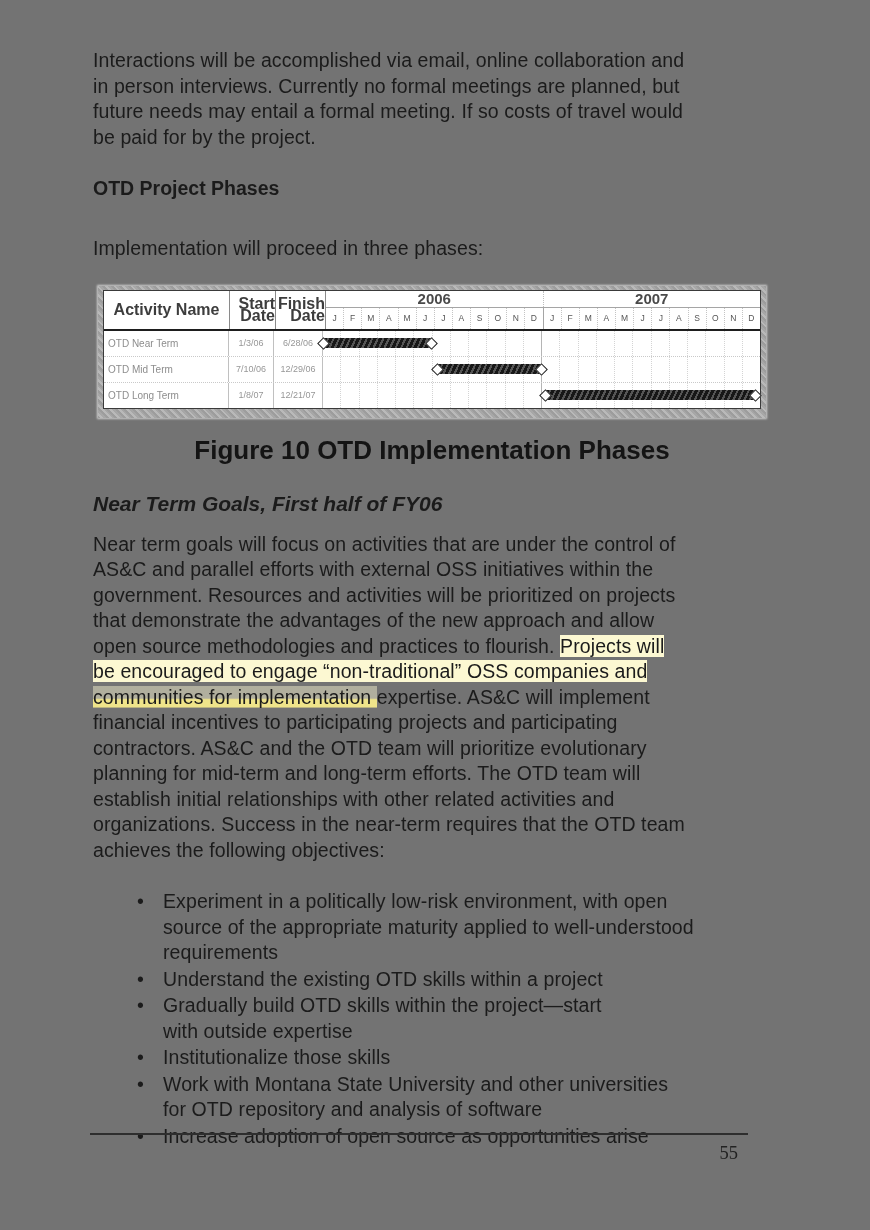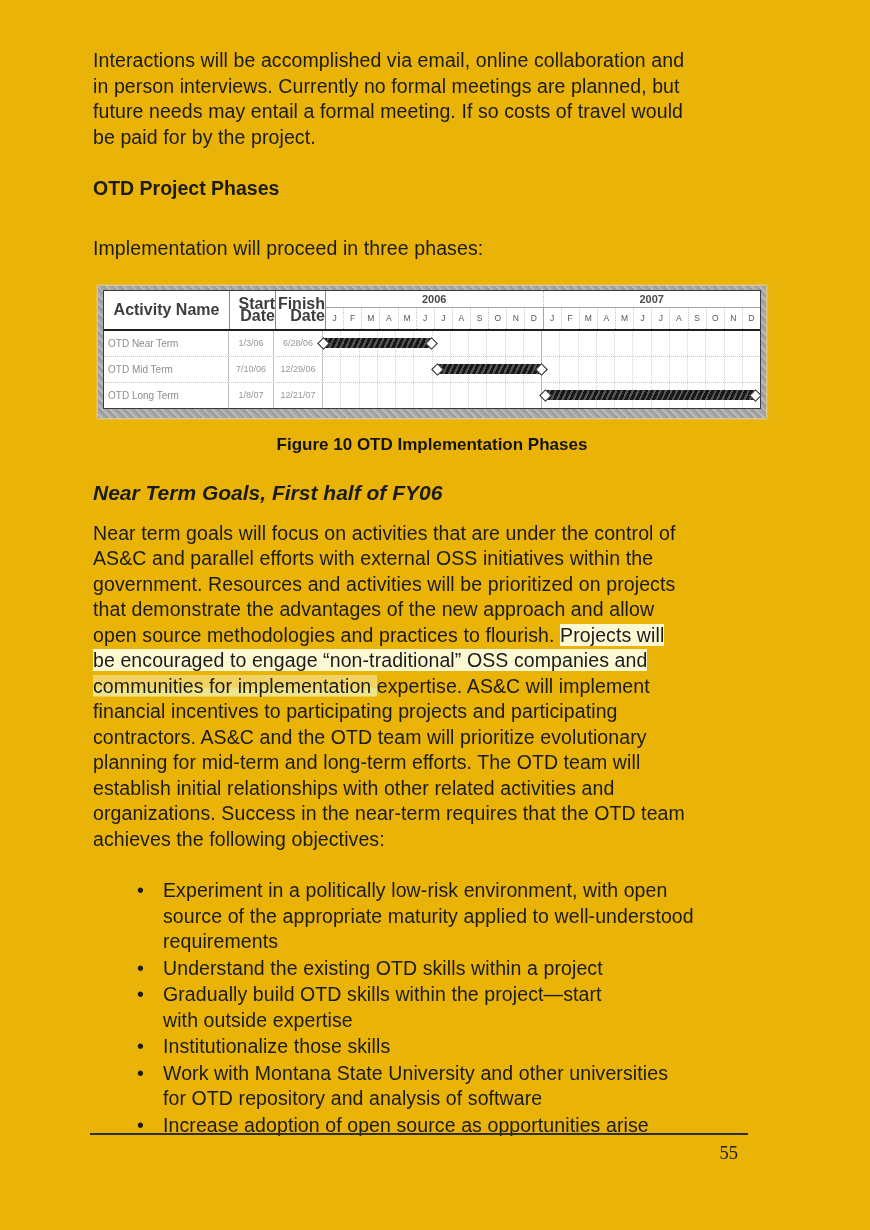--- a/index.html
+++ b/index.html
@@ -1,17 +1,17 @@
 <!DOCTYPE html>
 <html style="--highlight: #fcf8d2; --highlight_streak: #efe48a; --bar_dark: #171717; --scan_border: #a8a8a8;"><head>
 <meta charset="utf-8">
 <style>
   html,body{margin:0;padding:0;background:#ffffff;}
   .page{
-    position:relative;width:870px;height:1230px;background:#eab308;
+    position:relative;width:870px;height:1230px;background:#737373;
     font-family:"Liberation Sans", sans-serif;color:#1b1b1b;overflow:hidden;
   }
   .content{position:absolute;left:93px;top:48px;width:662px;}
   .body-text{
     font-size:19.5px;line-height:25.5px;margin:0;white-space:pre-wrap;
     letter-spacing:0.1px;
   }
   .h-bold{font-size:19.5px;font-weight:bold;margin:26px 0 16px 0;line-height:25px;}
   .lead{margin-top:35px;}
   figure{margin:24px 0 0 5px;padding:0;width:668px;}
@@ -25,21 +25,21 @@
     border-right:1px solid #8a8a8a;display:flex;align-items:center;justify-content:center;
     font-weight:bold;font-size:16px;color:#3d3d3d;text-align:right;line-height:12px;
   }
   .g-activity{width:125px;}
   .g-start{width:45px;}
   .g-finish{width:49px;}
   .g-timeline{flex:1;display:flex;flex-direction:column;}
   .g-years{display:flex;height:16px;border-bottom:1px solid #a5a5a5;}
   .g-year{
     flex:1;display:flex;align-items:center;justify-content:center;
-    font-size:11px;font-weight:bold;color:#4a4a4a;
+    font-size:15px;font-weight:bold;color:#4a4a4a;
   }
   .g-year + .g-year{border-left:1px dotted #bdbdbd;}
   .g-months{display:flex;flex:1;}
   .g-mcell{
     flex:1;display:flex;align-items:center;justify-content:center;
     font-size:8.5px;color:#555;border-left:1px dotted #c4c4c4;
   }
   .g-mcell:first-child{border-left:none;}
   .g-mcell.yr-break{border-left:1px solid #a5a5a5;}
   .g-row{display:flex;height:25px;border-bottom:1px dotted #c9c9c9;}
@@ -62,21 +62,21 @@
     position:absolute;top:7px;height:10px;
     background:repeating-linear-gradient(115deg,var(--bar_dark) 0 3px,#565656 3px 5px);
   }
   .g-diamond{
     position:absolute;width:7px;height:7px;background:#fff;border:1px solid #1e1e1e;
     transform:rotate(45deg);top:1px;
   }
   .d-left{left:-5px;}
   .d-right{right:-5px;}
   figcaption{
-    margin-top:17px;text-align:center;font-weight:bold;font-size:17px;color:#141414;
+    margin-top:17px;text-align:center;font-weight:bold;font-size:26px;color:#141414;
   }
   .h-italic{
     font-size:21px;font-weight:bold;font-style:italic;margin:25px 0 0 0;line-height:25px;
   }
   .near-para{margin-top:16px;}
   .hl{background:var(--highlight);}
   .hl-streak{
     background:linear-gradient(to bottom,rgba(252,248,210,0.45) 0%,rgba(252,248,210,0.45) 55%,var(--highlight_streak) 62%,var(--highlight_streak) 96%,transparent 100%);
   }
   ul.objectives{

